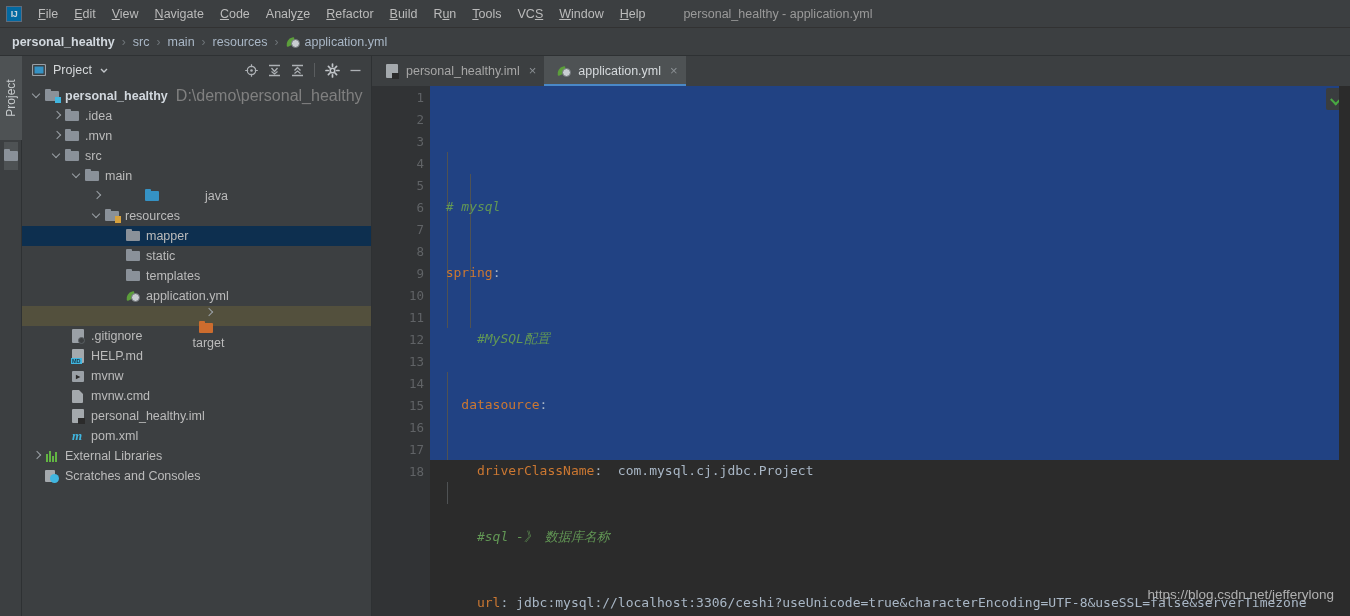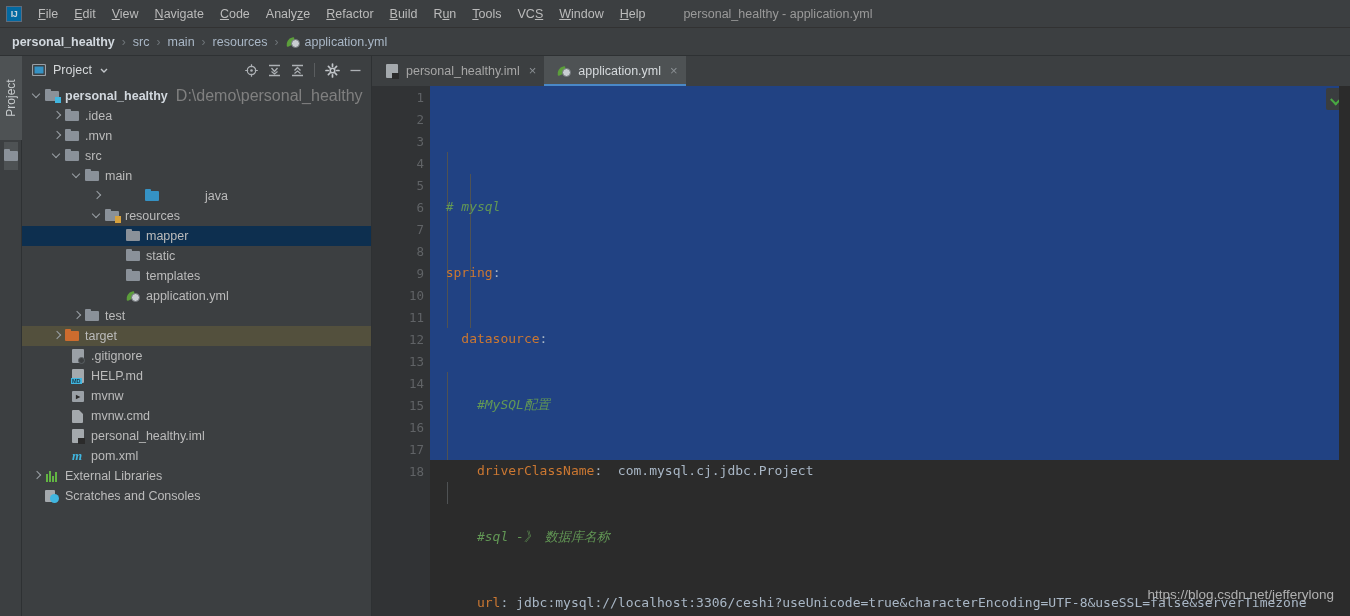--- a/index.html
+++ b/index.html
@@ -162,21 +162,21 @@
     height: 20px;
     display: flex;
     align-items: center;
     white-space: nowrap;
     cursor: default;
     font-size: 12.5px;
     color: #bbbbbb;
     padding-right: 4px;
   }
   .tree-row.selected { background: #0d2f4f; }
-  .tree-row.excluded-hl { background: #53503d; }
+  .tree-row.excluded-hl { background: #53503d; flex-direction: column; }
   .arrow {
     width: 14px; height: 14px;
     flex: none;
     position: relative;
   }
   .arrow.right::before, .arrow.down::before {
     content: "";
     position: absolute;
     left: 4px; top: 3px;
     width: 5px; height: 5px;
@@ -708,27 +708,20 @@
       <div class="tree-row" style="padding-left:103px;">
         <span class="tree-icon">
             <span class="yml-leaf">
               <span class="lf"></span>
               <span class="gear"></span>
             </span>
           </span>
         <span class="tree-label">application.yml</span>
       </div>
 
-      <div class="tree-row" style="padding-left:48px;">
-        <span class="arrow right"></span>
-        <span class="tree-icon">
-            <span class="folder"></span>
-          </span>
-        <span class="tree-label">test</span>
-      </div>
 
       <div class="tree-row excluded-hl" style="padding-left:28px;">
         <span class="arrow right"></span>
         <span class="tree-icon">
             <span class="folder orange"></span>
           </span>
         <span class="tree-label">target</span>
       </div>
 
       <div class="tree-row" style="padding-left:48px;">
@@ -852,22 +845,22 @@
 
         <div class="indent-guide" style="left:17px;top:66px;height:176px;"></div>
         <div class="indent-guide" style="left:40px;top:88px;height:154px;"></div>
         <div class="indent-guide" style="left:17px;top:286px;height:88px;"></div>
         <div class="indent-guide" style="left:17px;top:396px;height:22px;"></div>
 
         <div class="code-lines">
           <div class="cl"></div>
           <div class="cl"><span class="t-cmt">&nbsp;&nbsp;# mysql</span></div>
           <div class="cl"><span class="t-key">&nbsp;&nbsp;spring</span><span class="t-plain">:</span></div>
+          <div class="cl"><span class="t-cmt">&nbsp;&nbsp;&nbsp;&nbsp;&nbsp;&nbsp;#MySQL配置</span></div>
           <div class="cl"><span class="t-key">&nbsp;&nbsp;&nbsp;&nbsp;datasource</span><span class="t-plain">:</span></div>
-          <div class="cl"><span class="t-cmt">&nbsp;&nbsp;&nbsp;&nbsp;&nbsp;&nbsp;#MySQL配置</span></div>
           <div class="cl"><span class="t-key">&nbsp;&nbsp;&nbsp;&nbsp;&nbsp;&nbsp;driverClassName</span><span class="t-plain">:&nbsp;&nbsp;</span><span class="t-val">com.mysql.cj.jdbc.Project</span></div>
           <div class="cl"><span class="t-cmt">&nbsp;&nbsp;&nbsp;&nbsp;&nbsp;&nbsp;#sql -》 数据库名称</span></div>
           <div class="cl"><span class="t-key">&nbsp;&nbsp;&nbsp;&nbsp;&nbsp;&nbsp;url</span><span class="t-plain">: </span><span class="t-val">jdbc:mysql://localhost:3306/ceshi?useUnicode=true&amp;characterEncoding=UTF-8&amp;useSSL=false&amp;serverTimezone</span></div>
           
           
           
           
           
           
           

